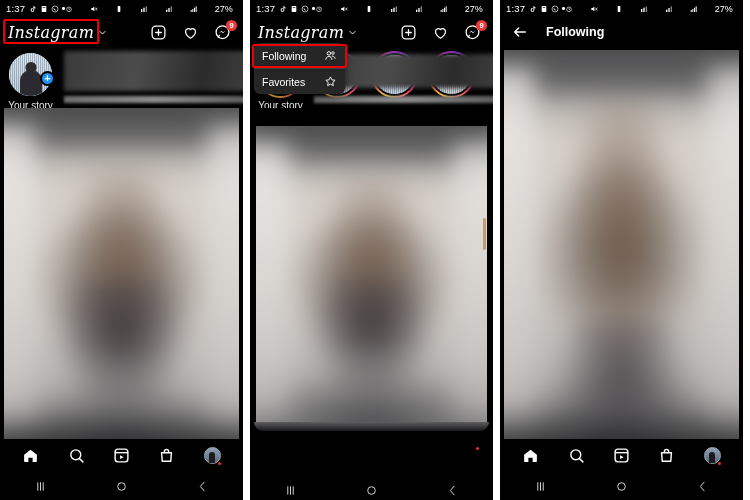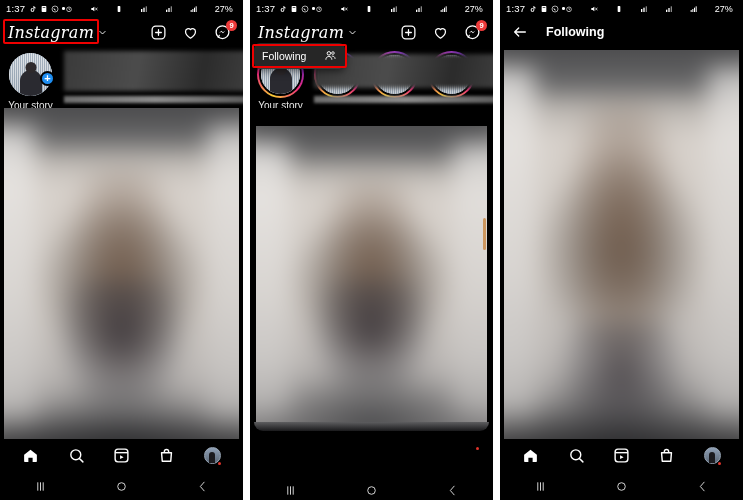--- a/index.html
+++ b/index.html
@@ -642,20 +642,26 @@
       <div class="dd-item">
         <span class="dd-label">Following</span>
         <svg class="dd-ico" viewBox="0 0 24 24">
             <circle cx="9" cy="8" r="3.2" fill="none" stroke="#fff" stroke-width="1.8"></circle>
             <path d="M3.5 19c0-3.2 2.5-5.2 5.5-5.2s5.5 2 5.5 5.2" fill="none" stroke="#fff" stroke-width="1.8" stroke-linecap="round"></path>
             <circle cx="16.5" cy="7.5" r="2.4" fill="none" stroke="#fff" stroke-width="1.6"></circle>
             <path d="M15 13c3 0 5.5 1.8 5.5 4.6" fill="none" stroke="#fff" stroke-width="1.6" stroke-linecap="round"></path>
           </svg>
       </div>
       <div class="dd-sep"></div>
+      <div class="dd-item">
+        <span class="dd-label">Favorites</span>
+        <svg class="dd-ico" viewBox="0 0 24 24">
+            <path d="M12 3.5l2.6 5.4 5.9.8-4.3 4.1 1 5.9-5.2-2.8-5.2 2.8 1-5.9L3.5 9.7l5.9-.8z" fill="none" stroke="#fff" stroke-width="1.7" stroke-linejoin="round"></path>
+          </svg>
+      </div>
     </div>
 
     <div class="redbox" style="left:2px;top:44px;width:95px;height:24px;"></div>
   </div>
 
   <div class="gap"></div>
 
   <div class="panel">
 
     <div class="statusbar">

